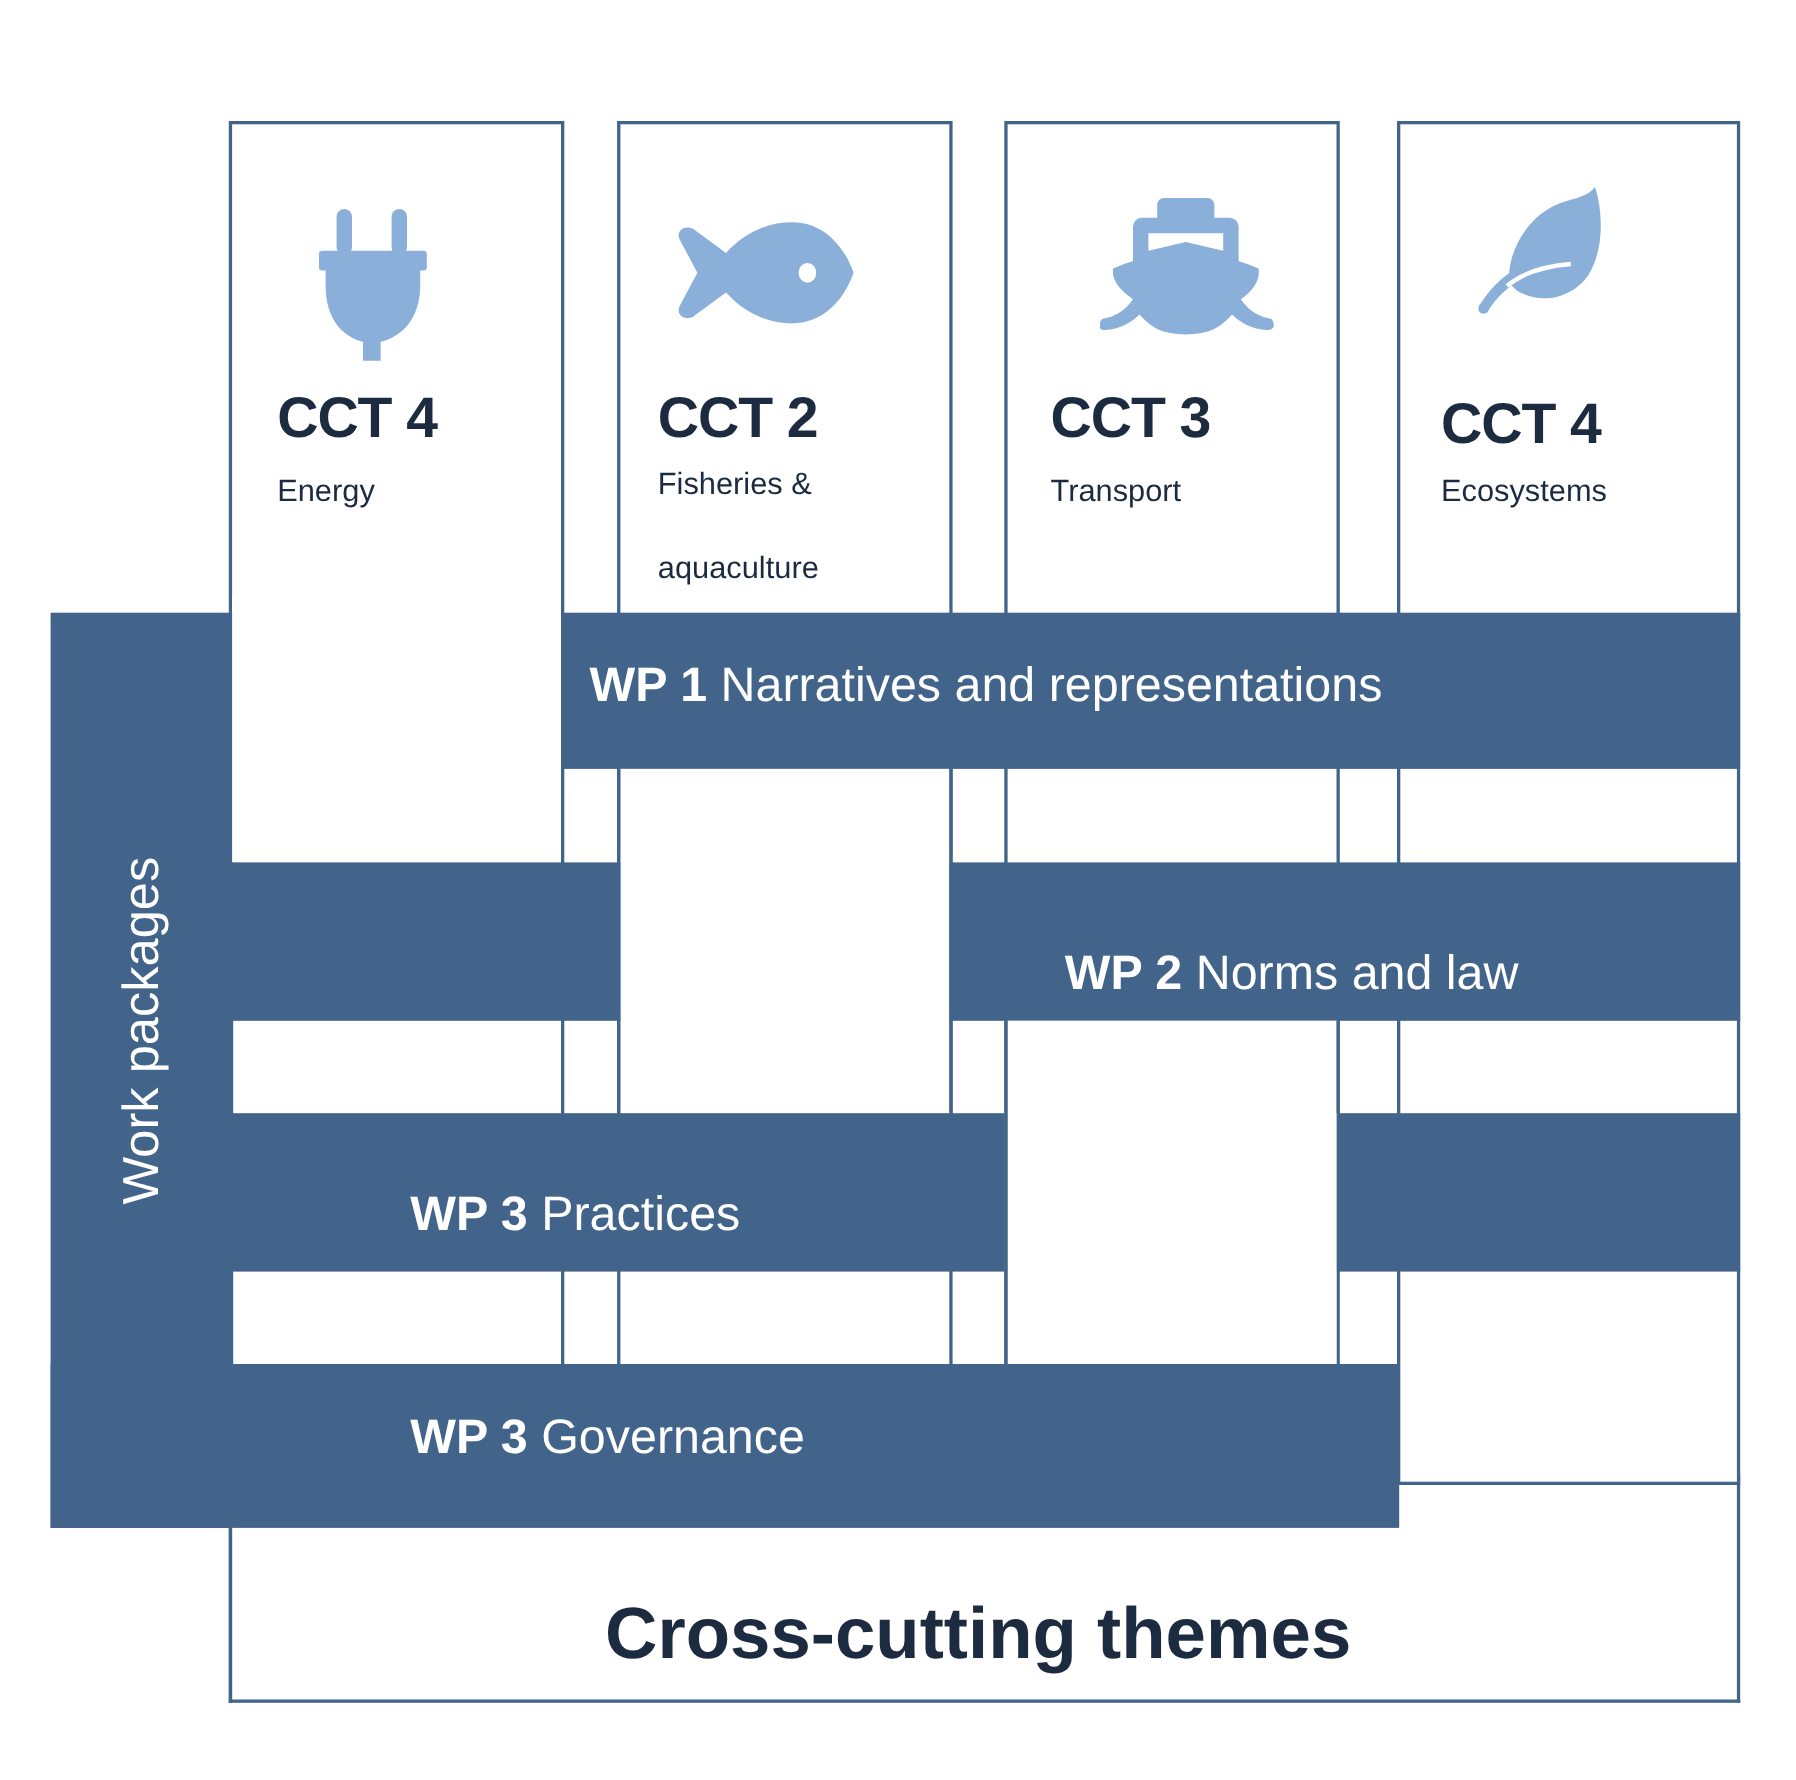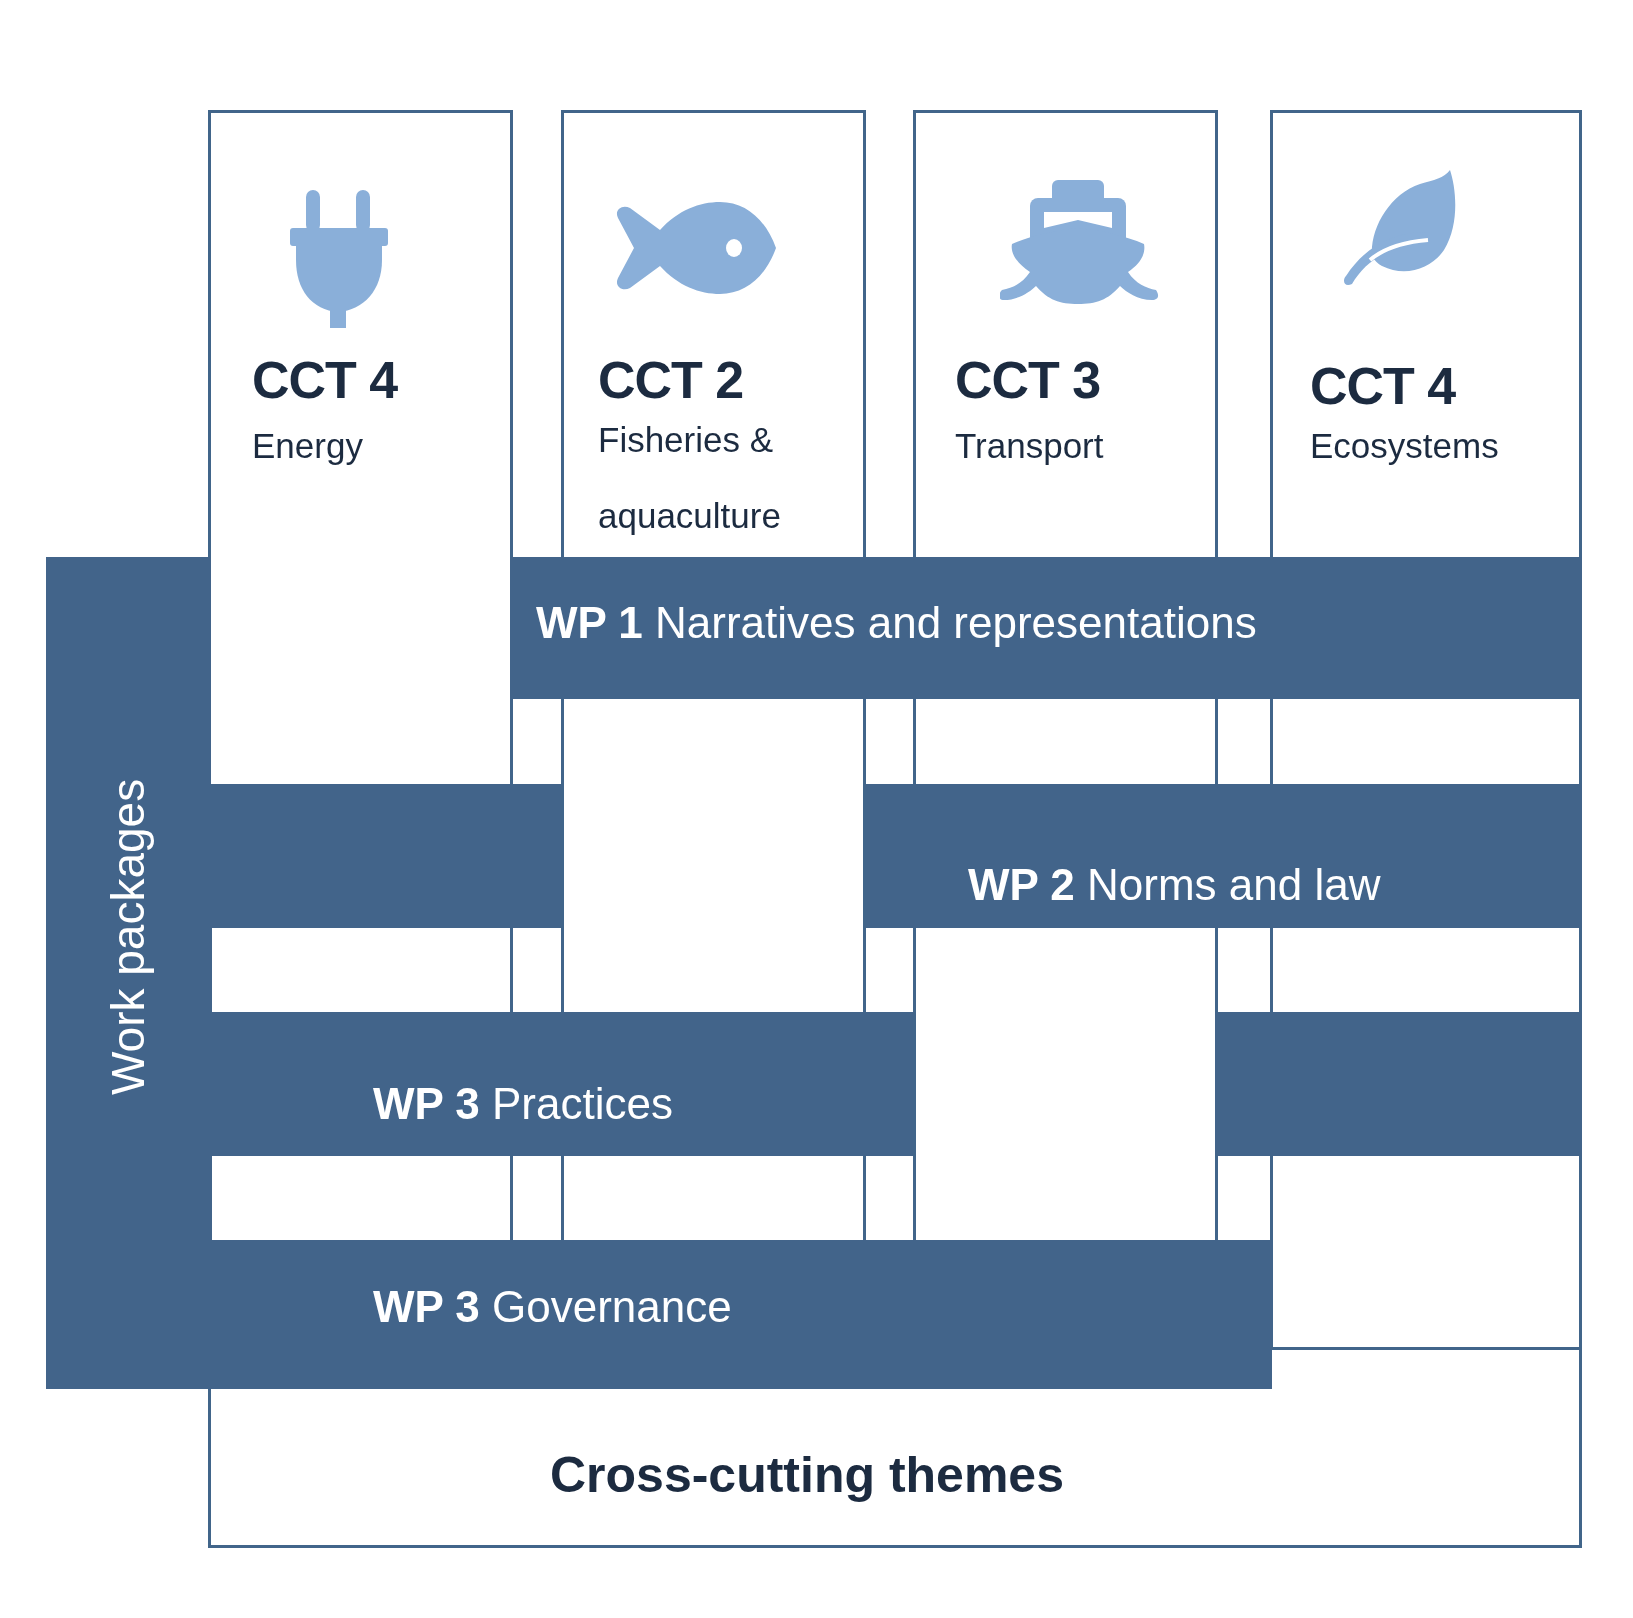--- a/index.html
+++ b/index.html
@@ -3,25 +3,25 @@
 <meta charset="utf-8">
 <style>
   html, body { margin: 0; padding: 0; background: #ffffff; }
   body { width: 1633px; height: 1618px; position: relative; overflow: hidden; font-family: "Liberation Sans", "DejaVu Sans", sans-serif; }
   .abs { position: absolute; box-sizing: border-box; }
   .cct-col { border: 3px solid #41658a; background: #ffffff; }
   .bar { background: #42648a; }
   .white { background: #ffffff; }
   .icon { position: absolute; }
   .cct-code { position: absolute; font-weight: bold; font-size: 52px; color: #1c2b40; letter-spacing: -1px; white-space: nowrap; }
-  .cct-name { position: absolute; font-size: 35px; line-height: 52px; color: #1c2b40; white-space: nowrap; }
+  .cct-name { position: absolute; font-size: 28px; line-height: 52px; color: #1c2b40; white-space: nowrap; }
   .wp-label { position: absolute; color: #ffffff; font-size: 44px; white-space: nowrap; }
   .wp-label .wp-code { font-weight: bold; }
   .wp-side { position: absolute; color: #ffffff; font-size: 46px; white-space: nowrap; transform: rotate(-90deg); transform-origin: center center; }
-  .cross-title { position: absolute; font-weight: bold; font-size: 50px; color: #1c2b40; white-space: nowrap; }
+  .cross-title { position: absolute; font-weight: bold; font-size: 66px; color: #1c2b40; white-space: nowrap; }
 </style>
 </head>
 <body>
 
 <div class="abs cct-col" style="left:208px; top:1340px; width:1374px; height:208px; border-top:none;"></div>
 
 <div class="abs cct-col" style="left:208px; top:110px; width:305px; height:1240px;"></div>
 <div class="abs cct-col" style="left:561px; top:110px; width:305px; height:1140px;"></div>
 <div class="abs cct-col" style="left:913px; top:110px; width:305px; height:1140px;"></div>
 <div class="abs cct-col" style="left:1270px; top:110px; width:312px; height:1240px;"></div>

